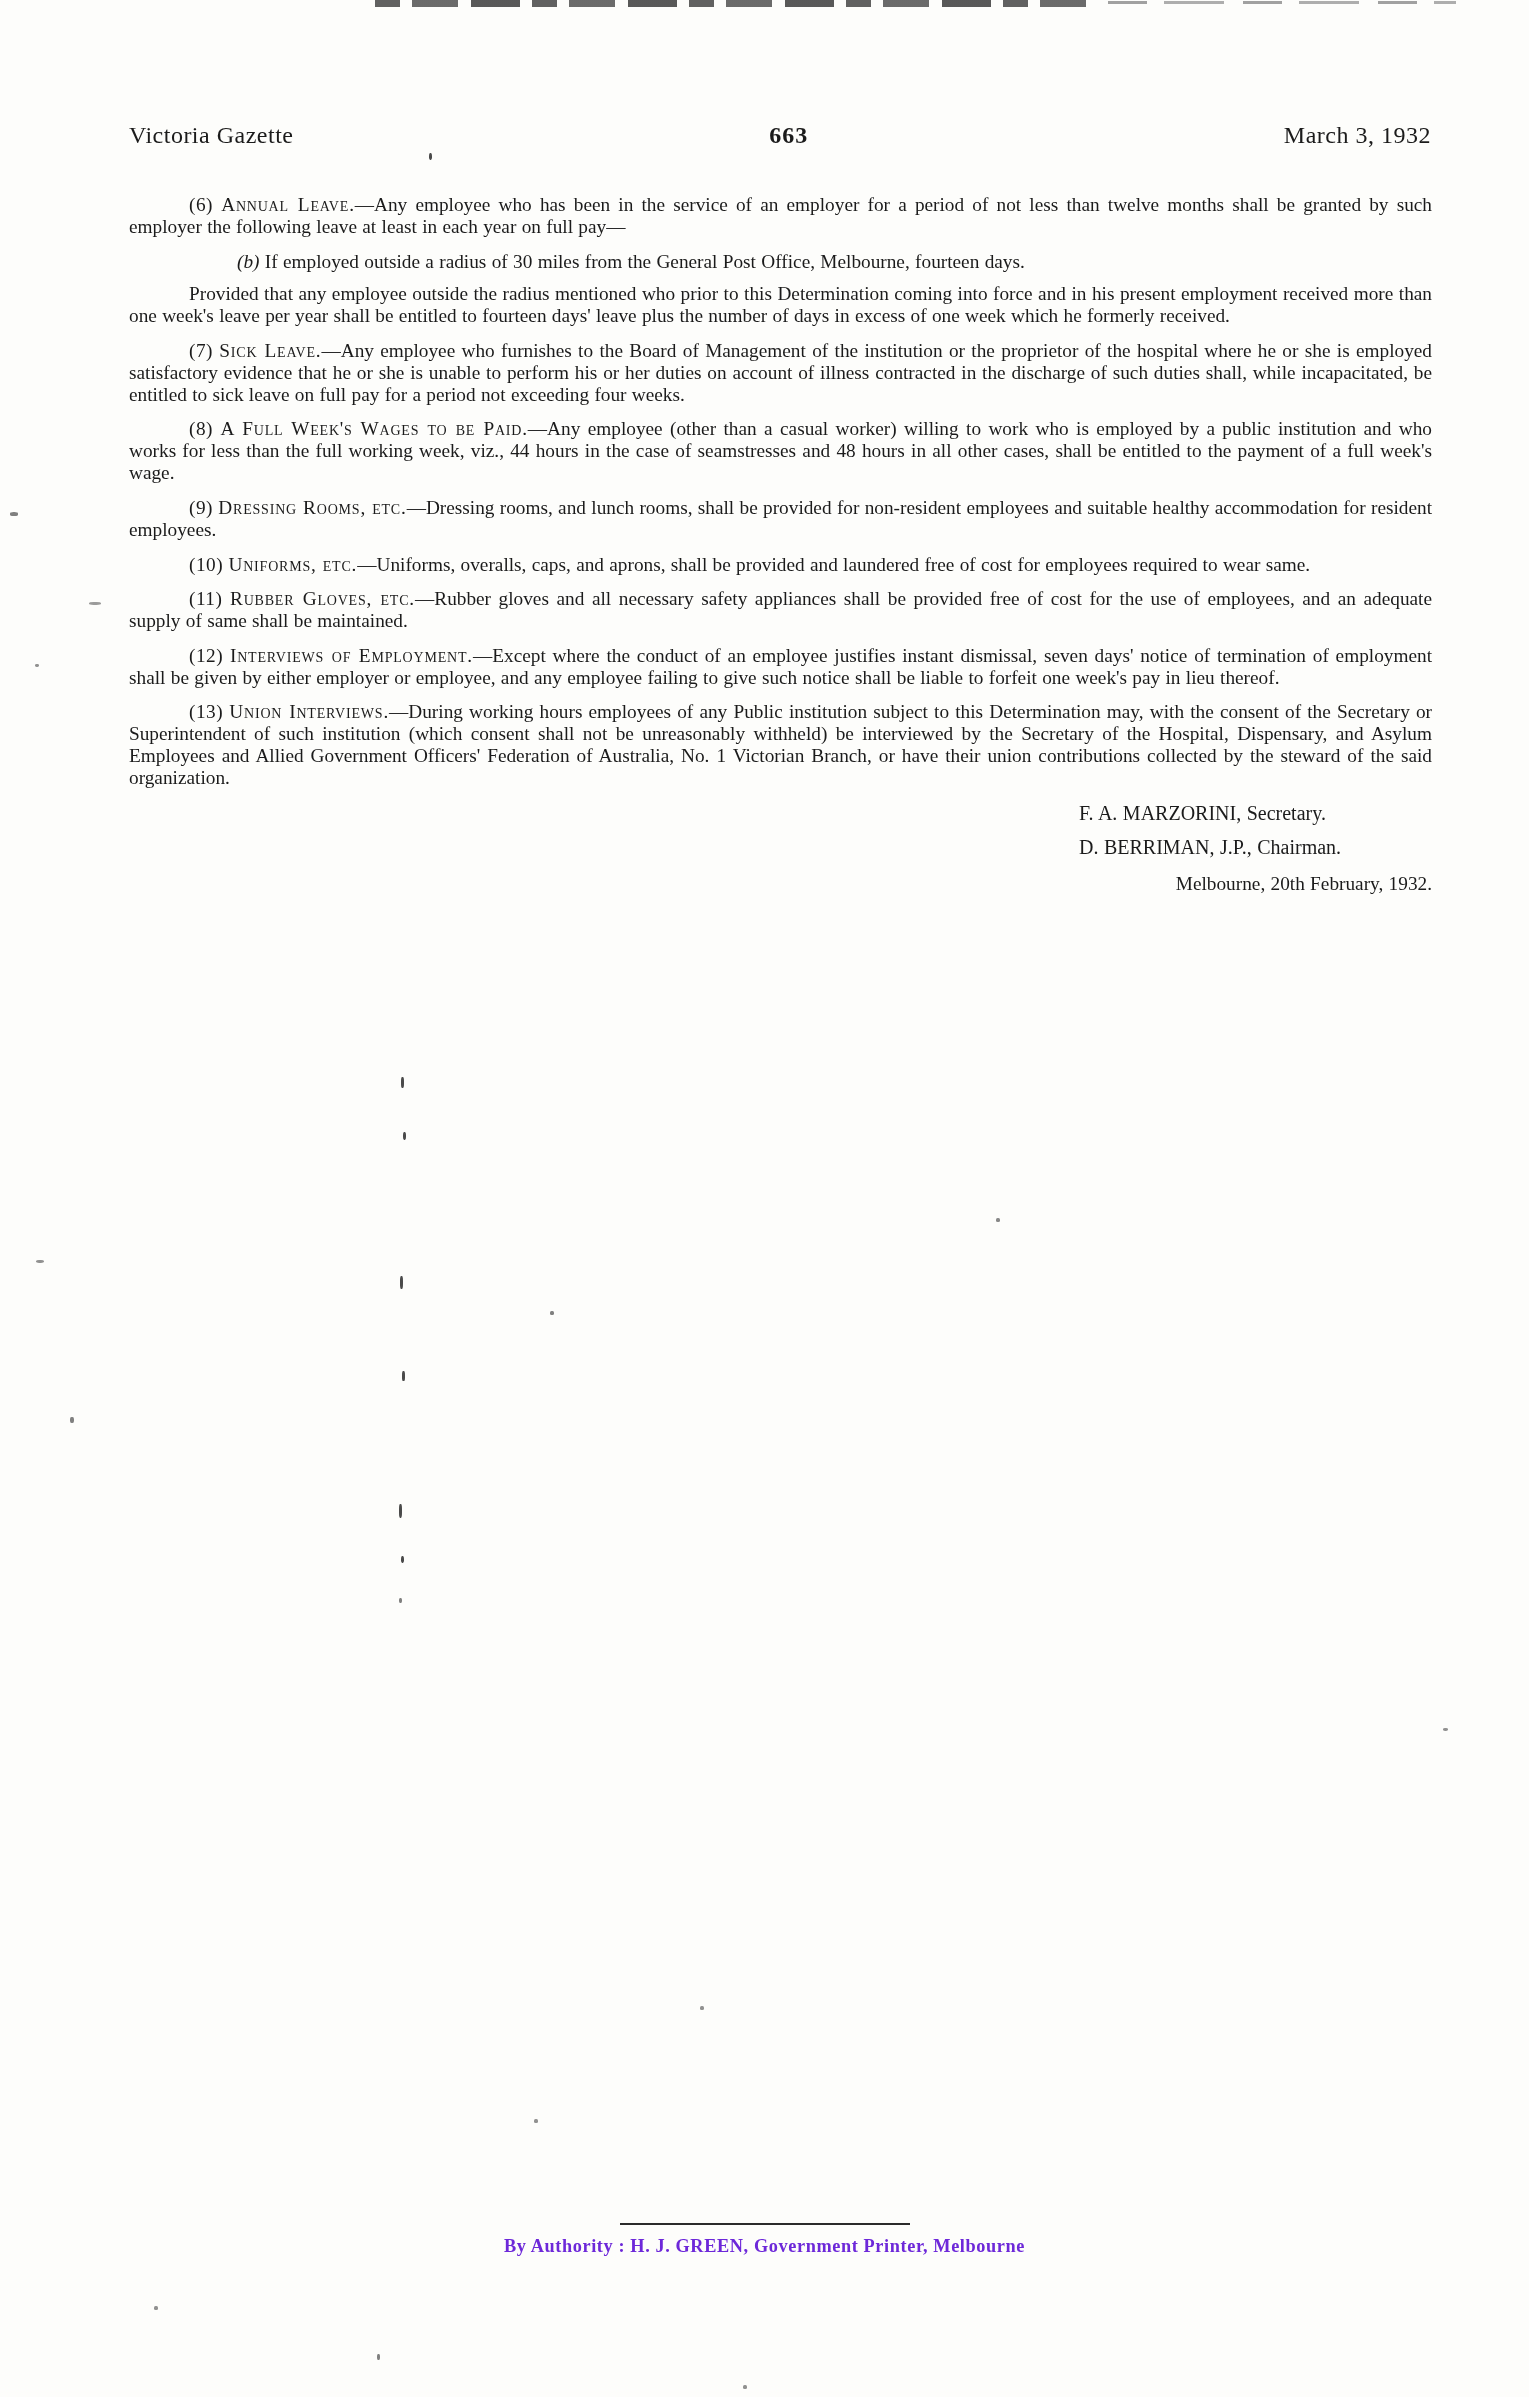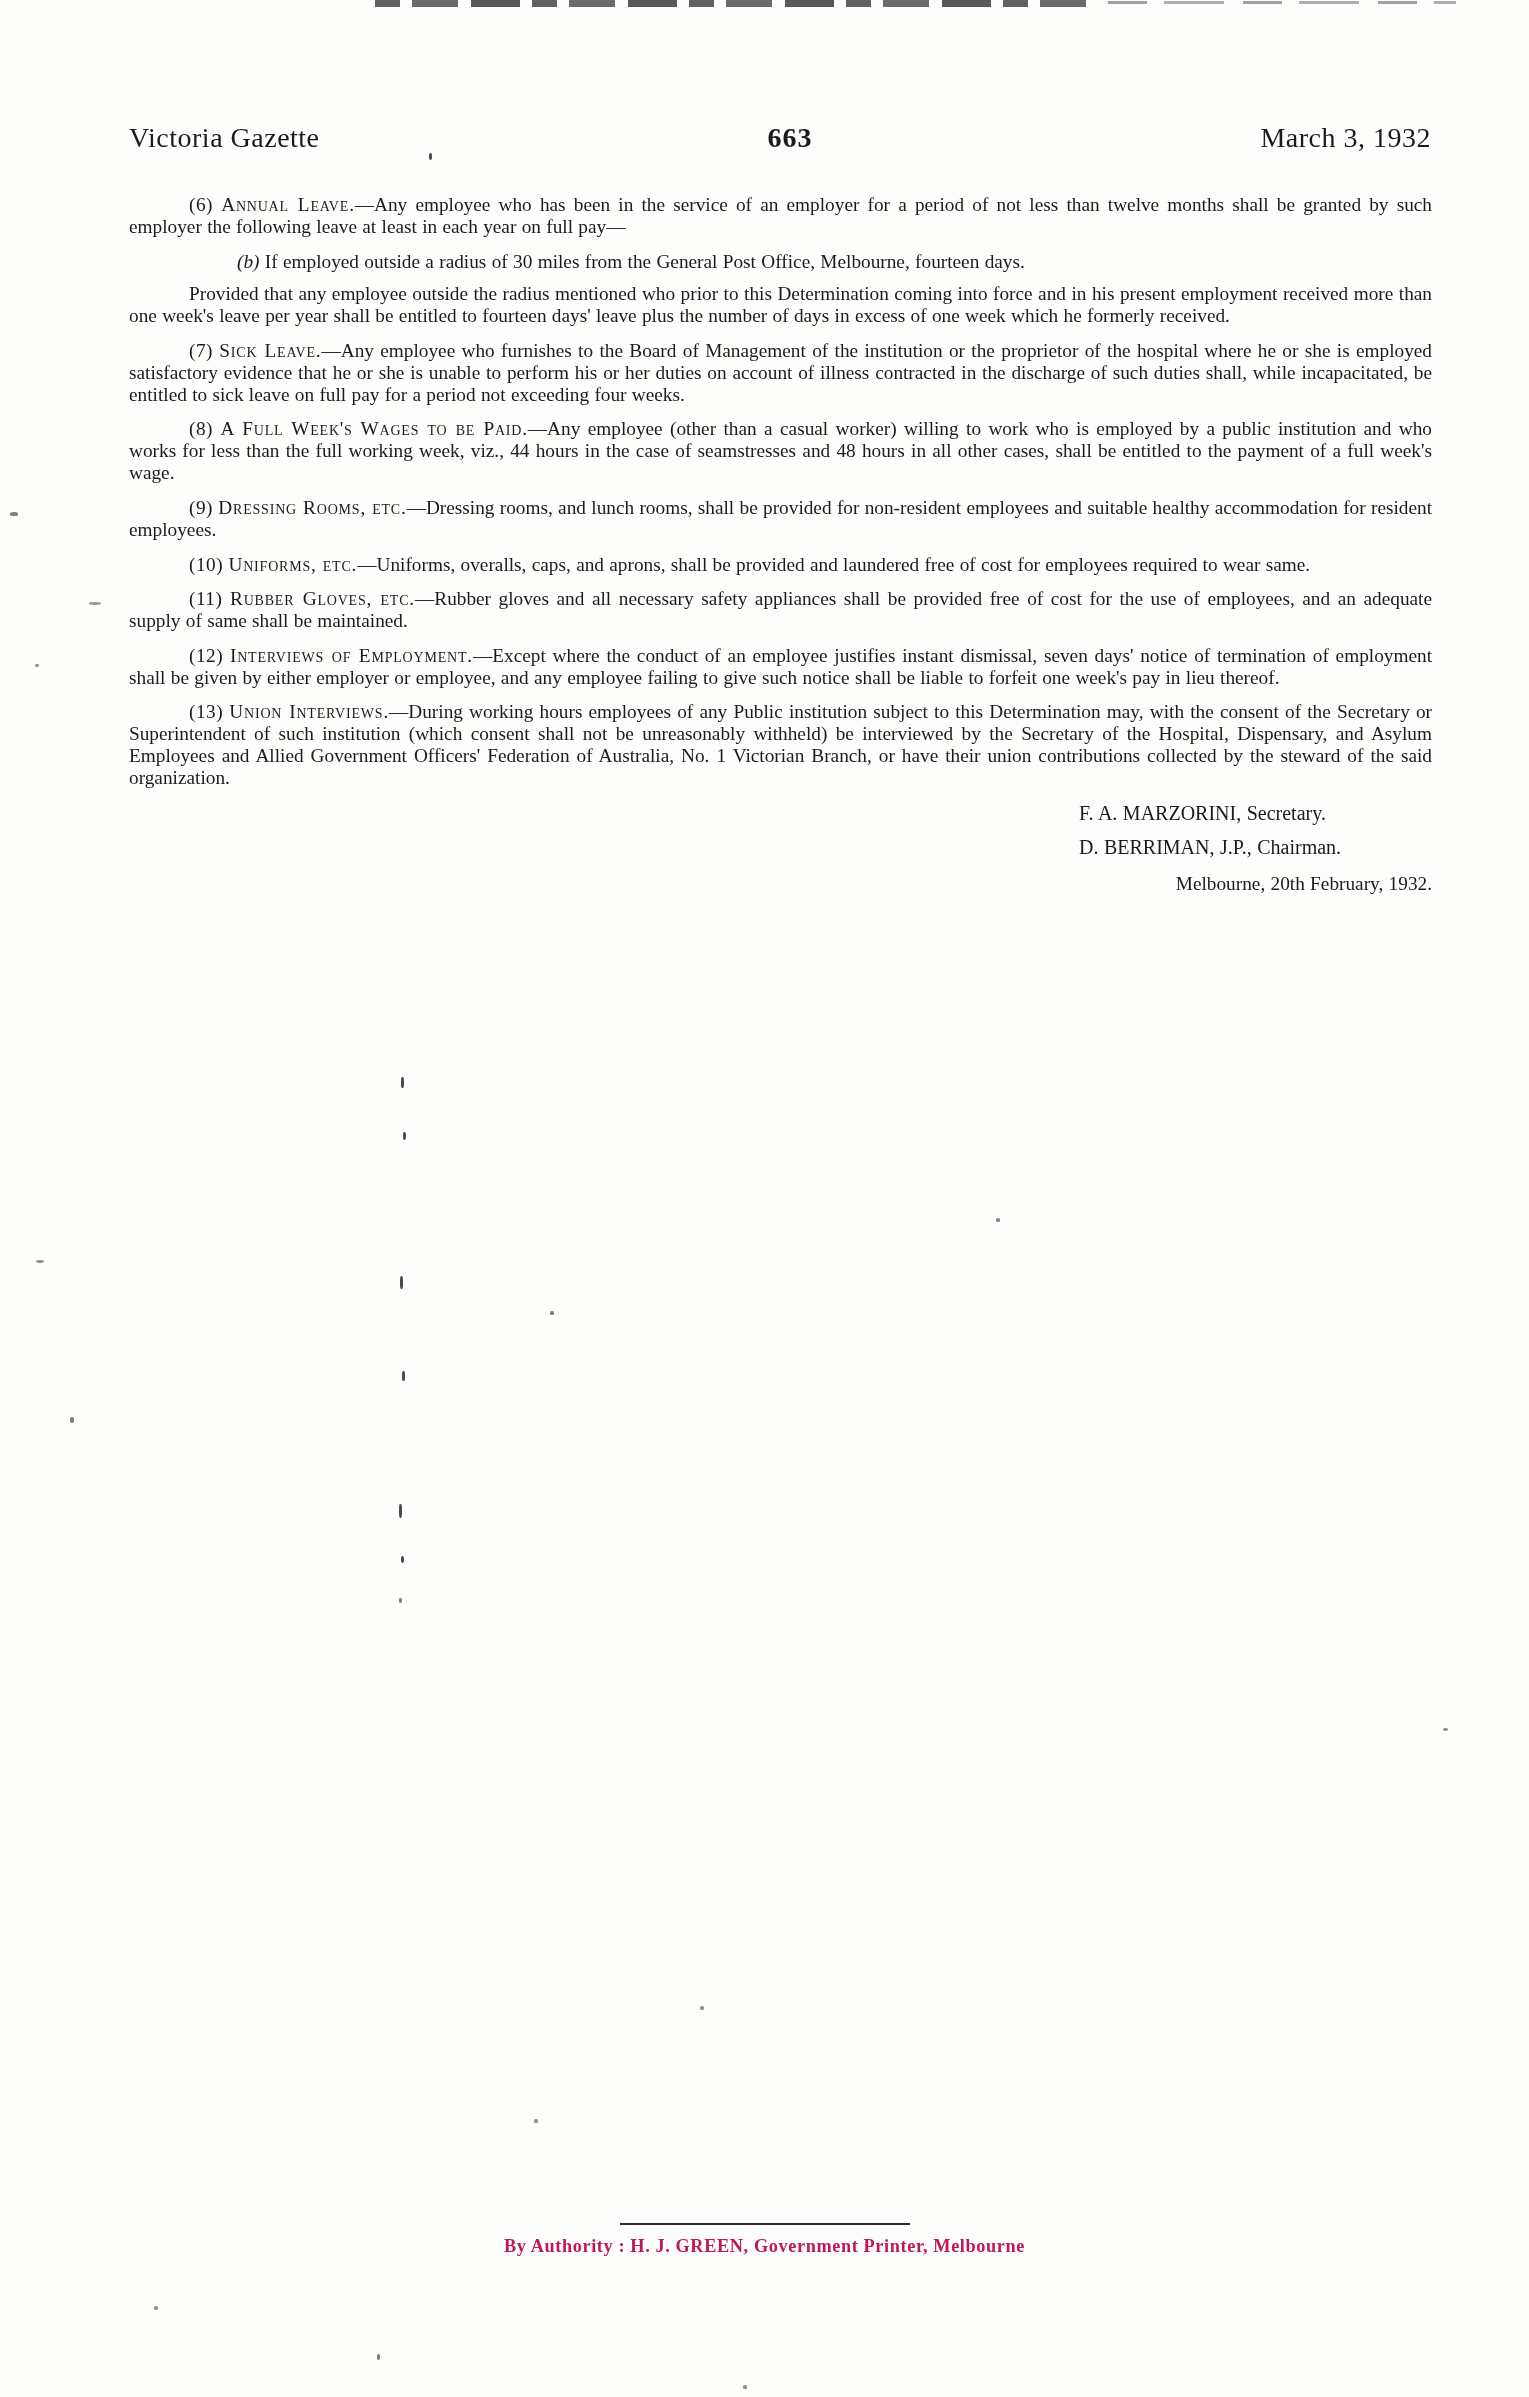--- a/index.html
+++ b/index.html
@@ -26,21 +26,21 @@
   }
   .top-artifact2 {
     position: absolute; top: 1px; left: 1108px; width: 348px; height: 2.9px;
     background: repeating-linear-gradient(90deg,
       #8a8a8a 0 39px, transparent 39px 56px, #9a9a9a 56px 116px, transparent 116px 135px);
     opacity: .8;
   }
   .header {
     position: absolute; top: 122px; left: 129px; width: 1302px;
     display: flex; justify-content: space-between; align-items: flex-start;
-    font-size: 28px; letter-spacing: 0.5px;
+    font-size: 24px; letter-spacing: 0.5px;
   }
   .header .pagenum { font-weight: bold; letter-spacing: 1px; }
   .content {
     position: absolute; top: 174px; left: 129px; width: 1303px;
     font-size: 19.3px; line-height: 22px;
     text-align: justify;
     word-spacing: 0.5px;
     margin-top: 20px;
   }
   .para { margin: 0 0 12.6px 0; text-indent: 60px; }
@@ -48,21 +48,21 @@
     margin: 1.9px 0 10.6px 108px; text-indent: 0; text-align: left;
   }
   .sublabel { font-style: italic; }
   .num { letter-spacing: 0.5px; }
   .term { font-variant: small-caps; letter-spacing: 0.8px; }
   .sig-block { margin-top: 7.7px; text-align: left; }
   .sig-line { padding-left: 950px; white-space: nowrap; margin-bottom: 11.6px; font-size: 20px; }
   .dateline { margin-top: 15.4px; text-align: right; text-indent: 19.3px; }
   .footer { position: absolute; top: 2223px; left: 0; width: 100%; text-align: center; }
   .footer-rule { width: 290px; height: 1.9px; background: #2a2a2a; margin: 0 auto 11.6px auto; }
-  .imprint { font-weight: bold; font-size: 18.3px; letter-spacing: 0.6px; color: #be185d; }
+  .imprint { font-weight: bold; font-size: 18.3px; letter-spacing: 0.6px; color: #6d28d9; }
   .speck { position: absolute; background: #4a4a4a; border-radius: 40%; }
 </style>
 </head>
 <body>
 
 <div class="page">
 
   <div class="top-artifact"></div>
   <div class="top-artifact2"></div>
 

